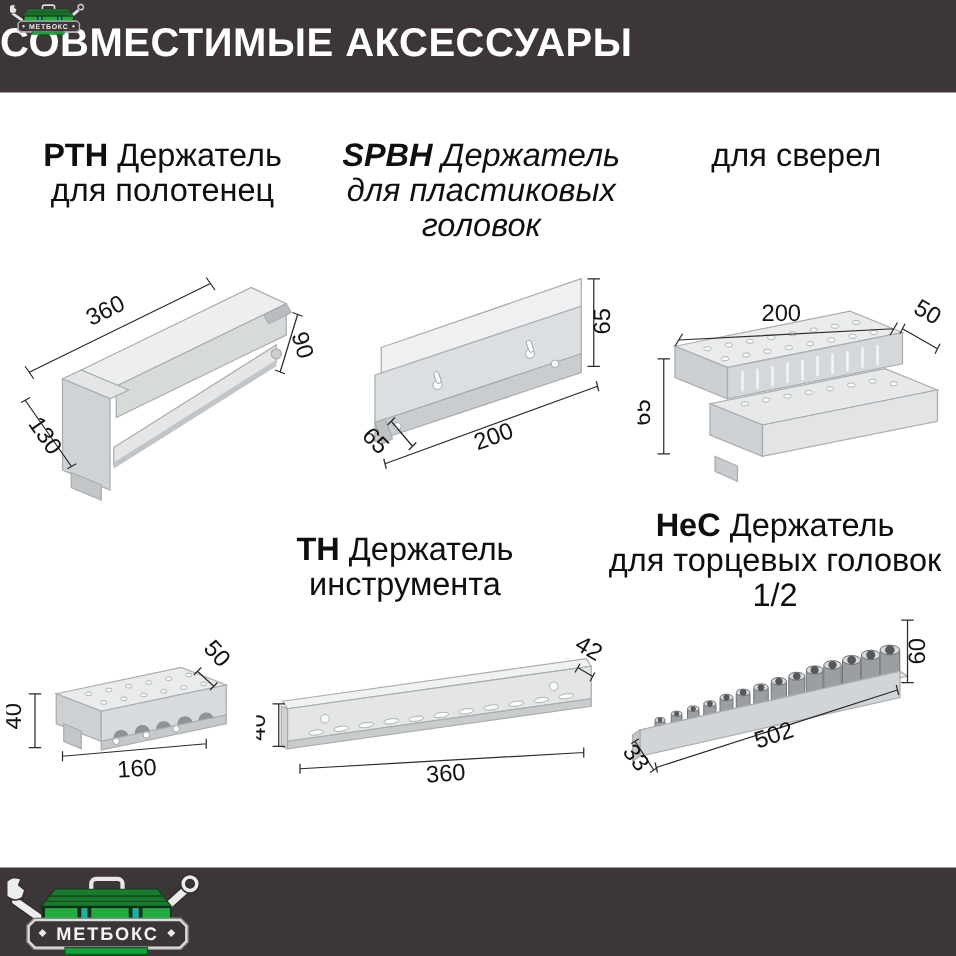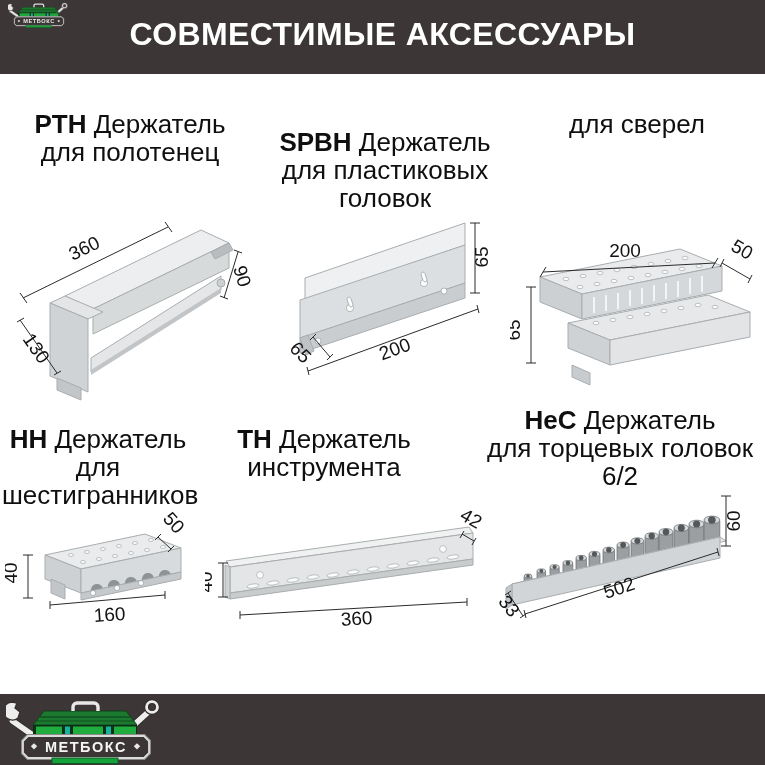--- a/index.html
+++ b/index.html
@@ -1,30 +1,30 @@
 <!DOCTYPE html>
 <html><head>
 <meta charset="utf-8">
 <style>
   html,body{margin:0;padding:0;background:#fff;}
   .stage{position:relative;width:765px;height:765px;background:#ffffff;overflow:hidden;
          font-family:"Liberation Sans",sans-serif;color:#101010;}
   
   .topbar{position:absolute;left:0;top:0;width:765px;height:74px;background:#3c3636;
-          display:flex;align-items:center;justify-content:center;}
+          display:flex;align-items:center;}
   .topbar h1{margin:0;padding-bottom:6px;font-size:32px;font-weight:bold;color:#ffffff;
              letter-spacing:.4px;white-space:nowrap;}
   .botbar{position:absolute;left:0;top:694px;width:765px;height:71px;background:#3c3636;}
   .logo-mini{position:absolute;left:8px;top:2px;width:62px;height:26px;opacity:.95;}
   .logo-main{position:absolute;left:6px;top:698px;width:160px;height:66px;}
   
   .card-title{position:absolute;text-align:center;font-size:26px;line-height:28px;color:#0f0f0f;}
   .card-title b{font-weight:bold;}
   #t-pth {left:8px;  top:110px;width:244px;}
-  #t-spbh{left:260px;top:128px;width:250px;}
+  #t-spbh{left:260px;top:110px;width:250px;font-style:italic;}
   #t-dh  {left:512px;top:110px;width:250px;}
   #t-hh  {left:2px;  top:425px;width:192px;}
   #t-th  {left:212px;top:425px;width:224px;}
   #t-hec {left:478px;top:406px;width:284px;}
   
   .prod{position:absolute;}
   #p-pth {left:5px;  top:210px;}
   #p-spbh{left:272px;top:205px;}
   #p-dh  {left:510px;top:215px;}
   #p-hh  {left:5px;  top:505px;}
@@ -85,34 +85,29 @@
   <div class="card-title" id="t-spbh">
     <div><b>SPBH</b> <span>Держатель</span></div>
     <div>для пластиковых</div>
     <div>головок</div>
   </div>
 
   <div class="card-title" id="t-dh">
     <div>для сверел</div>
   </div>
 
-  <div class="card-title" id="t-hh">
-    <div><b>HH</b> <span>Держатель</span></div>
-    <div>для</div>
-    <div>шестигранников</div>
-  </div>
 
   <div class="card-title" id="t-th">
     <div><b>TH</b> <span>Держатель</span></div>
     <div>инструмента</div>
   </div>
 
   <div class="card-title" id="t-hec">
     <div><b>HeC</b> <span>Держатель</span></div>
-    <div>для торцевых головок 6/2</div>
+    <div>для торцевых головок 1/2</div>
   </div>
 
   <svg class="prod" id="p-pth" width="250" height="200" viewBox="0 0 250 200">
 
     <polygon points="60,86 196,20 224,33 88,99" fill="#eceeef" class="edge"></polygon>
     <polygon points="88,99 224,33 224,58 88,124" fill="#d7dadb" class="edge"></polygon>
     <polygon points="206,42 224,33 228,40 210,49" fill="#b9bdbf" class="edge"></polygon>
     <polygon points="45,93 60,86 98,102 83,109" fill="#e3e5e6" class="edge"></polygon>
     <polygon points="45,93 83,109 83,182 45,166" fill="#cfd3d5" class="edge"></polygon>
     <polygon points="86,148 216,66 216,80 86,162" fill="#e4e6e7" class="edge"></polygon>

